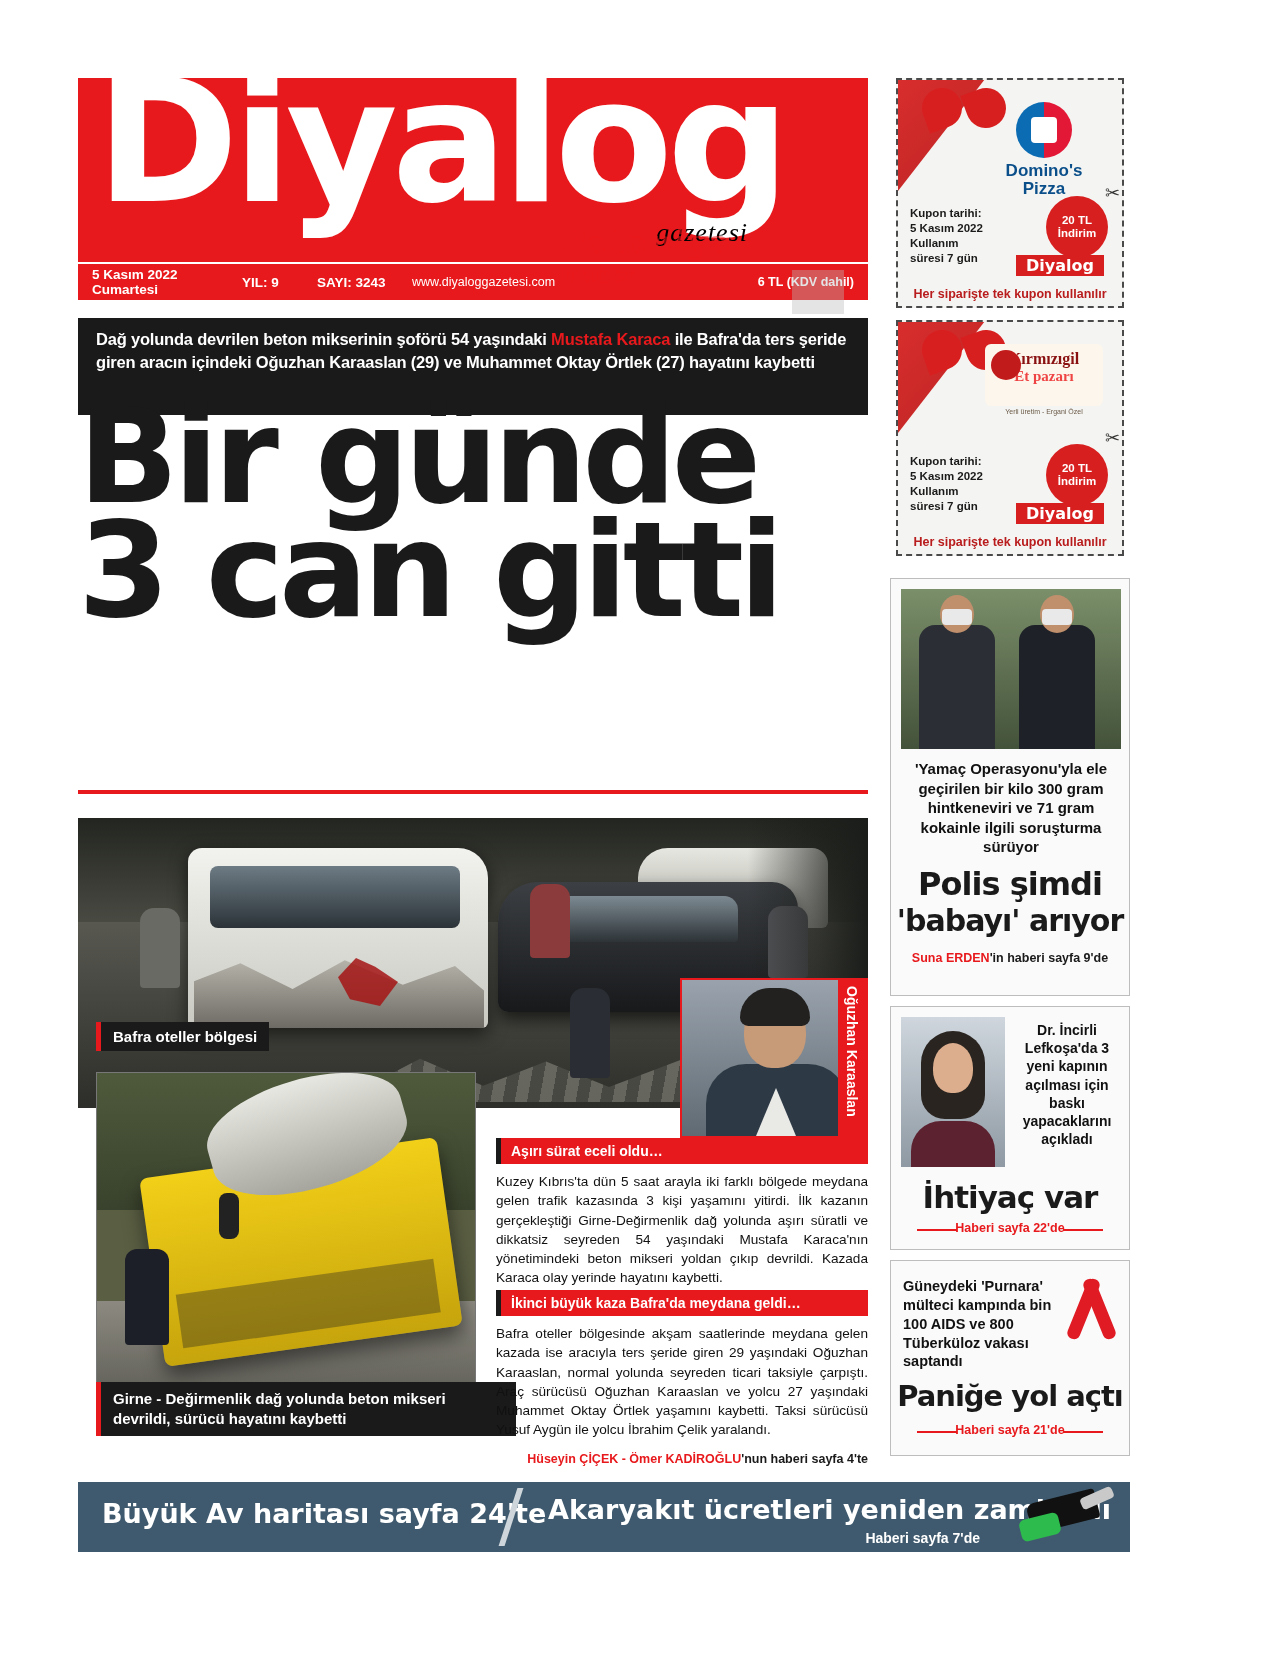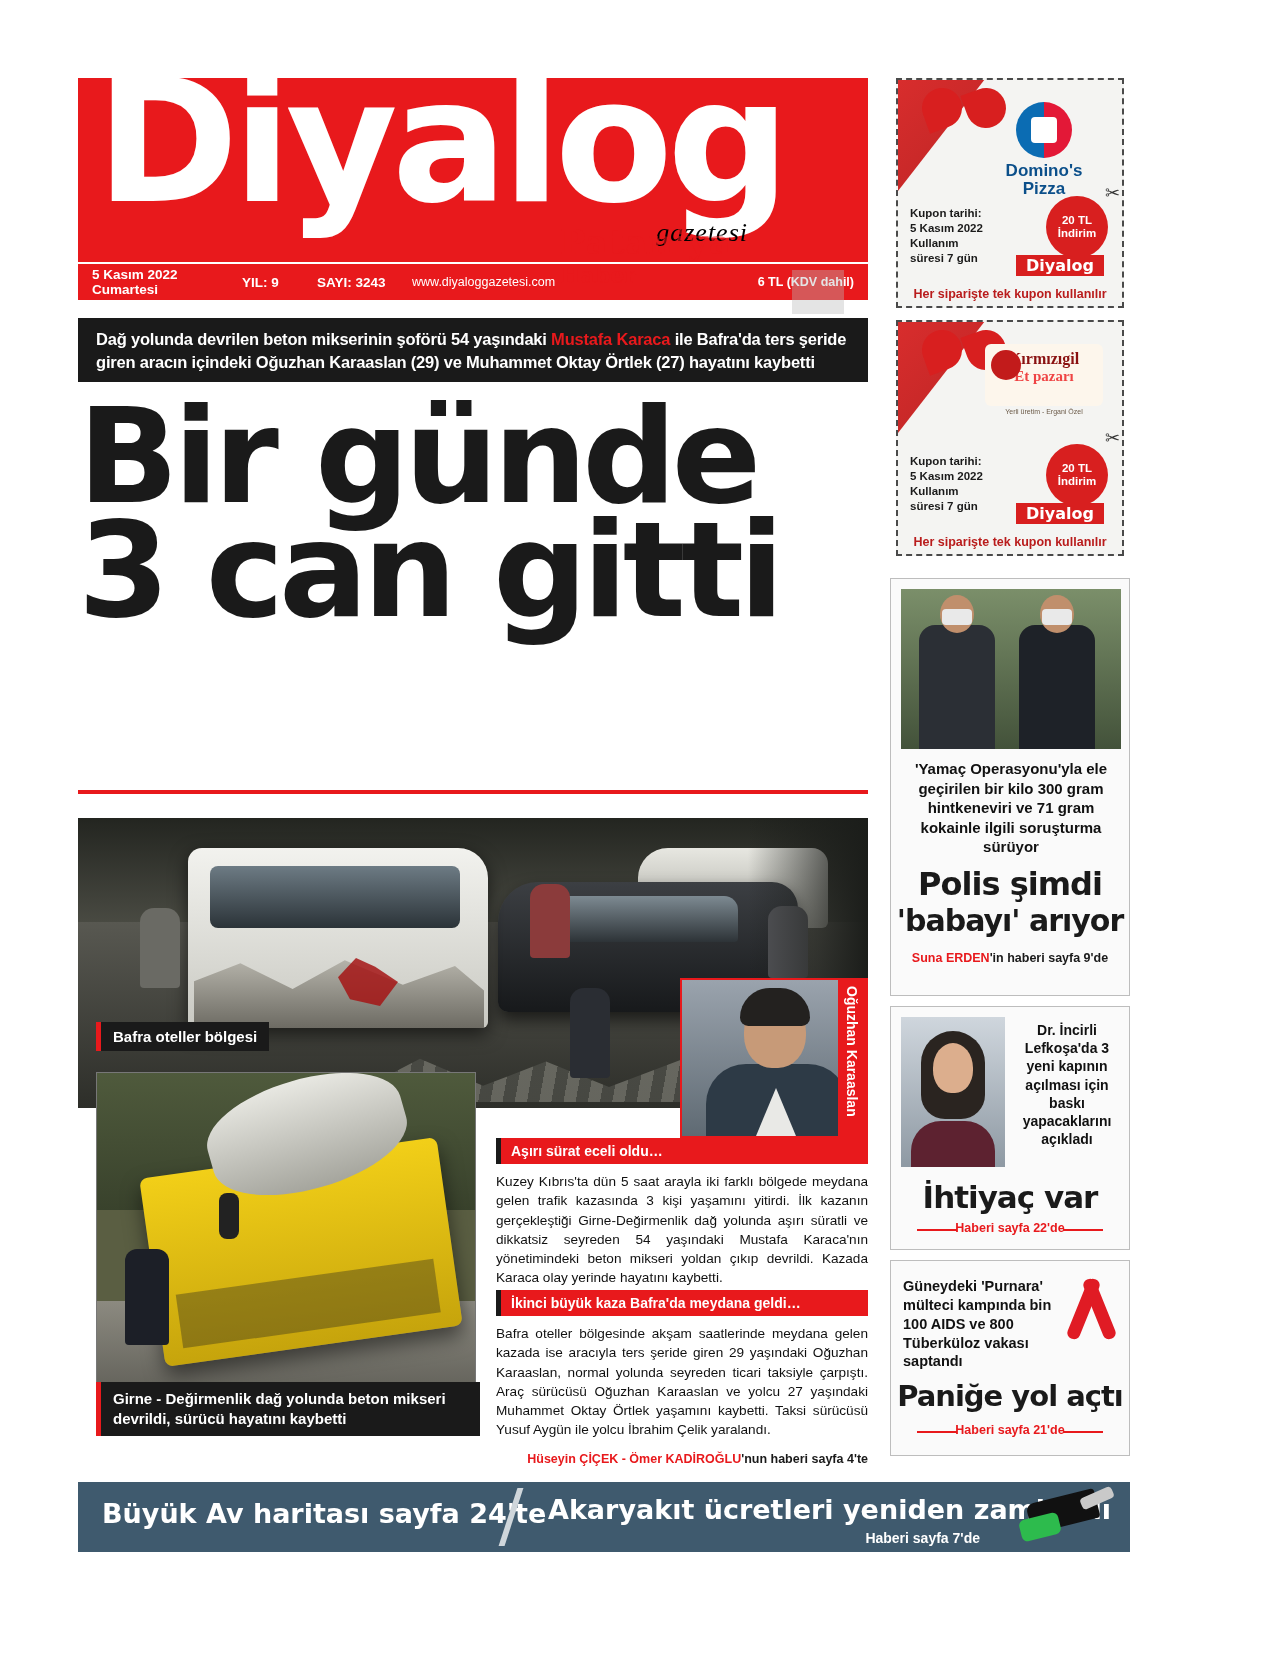--- a/index.html
+++ b/index.html
@@ -93,21 +93,21 @@
     right: 6px; top: 48px;
     width: 52px; height: 44px;
     background: #b9b9b9;
     opacity: 0.7;
   }
 
   
   .summary-bar {
     position: absolute;
     left: 78px; top: 318px;
-    width: 790px; height: 64px;
+    width: 790px; height: 97px;
     background: #1a1a1a;
     color: #fff;
     padding: 10px 18px;
     font-size: 16.5px;
     font-weight: bold;
     line-height: 1.42;
     letter-spacing: -0.2px;
   }
   .summary-bar .hl { color: #e8191c; }
 
@@ -253,21 +253,21 @@
     position:absolute; left: 28px; top: 176px; width: 44px; height: 96px;
     background:#1c1f27; border-radius: 12px 12px 4px 4px;
   }
   .sp-person2 {
     position:absolute; left: 122px; top: 120px; width: 20px; height: 46px;
     background:#222; border-radius: 8px;
   }
   .cap-girne {
     position: absolute;
     left: 96px; top: 1382px;
-    width: 384px;
+    width: 420px;
     background: #1a1a1a;
     color: #fff;
     font-weight: bold;
     font-size: 15px;
     line-height: 1.32;
     padding: 7px 12px;
     border-left: 5px solid #e8191c;
   }
 
   

